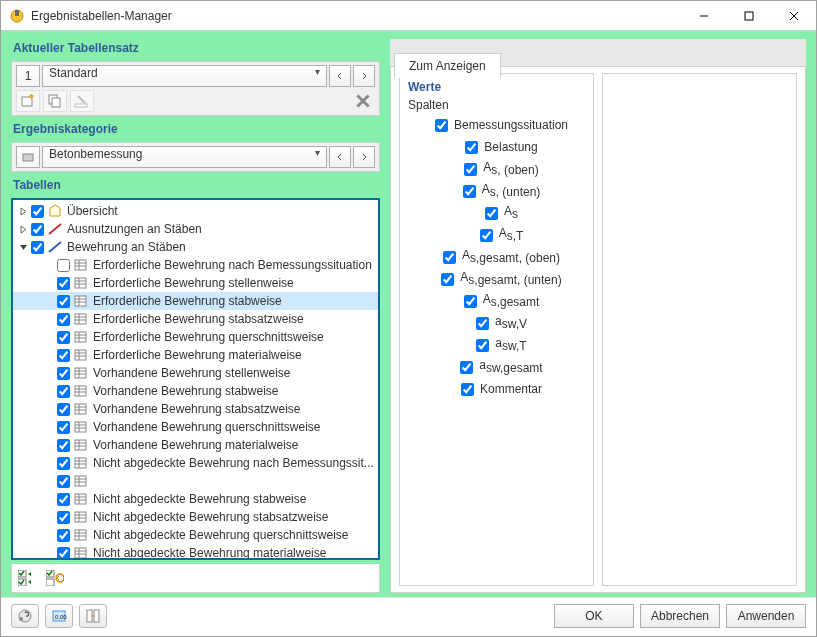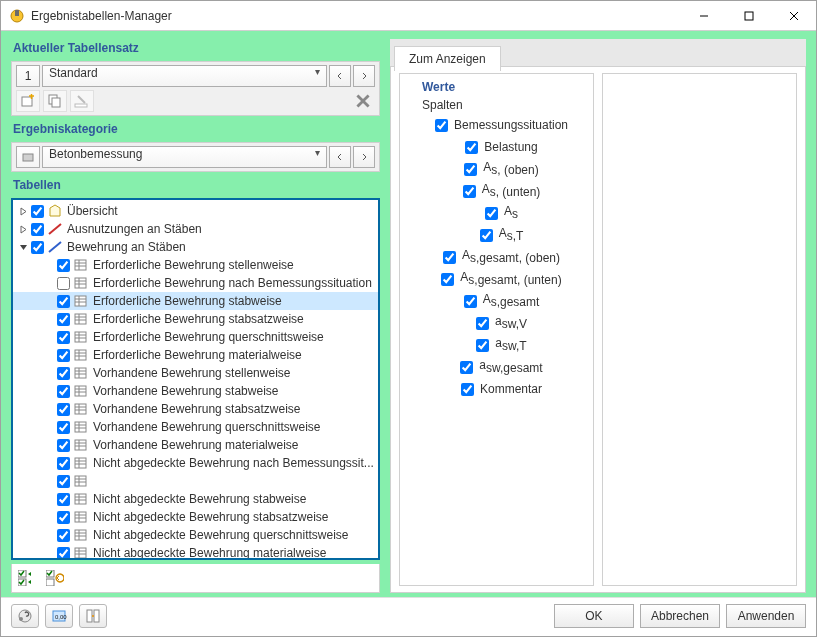--- a/index.html
+++ b/index.html
@@ -50,26 +50,26 @@
   .node-icon { width:16px; height:16px; margin-right:4px; display:flex; align-items:center; justify-content:center; }
   .node-label { font-size:12px; }
   .indent-2 { padding-left: 42px; }
 
   .tree-footer { display:flex; gap:4px; padding:3px; border:1px solid #d0d0d0; border-top:none; background:#fff; }
   .foot-btn { width:24px; height:22px; display:flex; align-items:center; justify-content:center; cursor:pointer; }
   .foot-btn svg { width:18px; height:16px; }
 
   
   .tab-strip { display:flex; border-bottom:1px solid #d0d0d0; background:#e8e8e8; }
-  .tab { padding:5px 14px; border:1px solid #d0d0d0; border-bottom:none; background:#fff; font-size:12px; margin-left:4px; margin-top:2px; position:relative; top:5px; }
+  .tab { padding:5px 14px; border:1px solid #d0d0d0; border-bottom:none; background:#fff; font-size:12px; margin-left:4px; margin-top:2px; position:relative; top:12px; }
   .tab.active { background:#fff; }
 
   .tab-body { flex:1; border:1px solid #d0d0d0; border-top:none; background:#fff; display:flex; min-height:0; }
   .values-area { flex:1; display:flex; padding:6px 8px 6px 8px; gap:8px; }
-  .values-col { width:195px; border:1px solid #d0d0d0; background:#fff; padding:4px 20px; overflow:auto; }
+  .values-col { width:195px; border:1px solid #d0d0d0; background:#fff; padding:4px 6px; overflow:auto; }
   .values-col.empty { flex:1; }
   .values-header { color:#31589c; font-weight:600; margin:2px 0 4px 2px; }
   .sub-header { font-size:12px; margin:4px 0 2px 2px; }
   .chk-row { display:flex; align-items:center; height:22px; padding-left:10px;justify-content:center; }
   .chk-row input { width:13px; height:13px; margin:0 6px 0 0; }
   .chk-label { font-size:12px; }
   .sub { font-size:12px; vertical-align: sub; }
 
   
   .button-bar { display:flex; align-items:center; padding:6px 10px 8px 10px; gap:6px; border-top:1px solid #e0e0e0; }
@@ -228,42 +228,42 @@
               </span>
               <input type="checkbox" class="chk" checked="" style="">
               <span class="node-icon">
                 <svg width="16" height="16" viewBox="0 0 16 16">
                   <line x1="2" y1="13" x2="14" y2="3" stroke="#3060cc" stroke-width="2"></line>
                 </svg>
               </span>
               <span class="node-label">Bewehrung an Stäben</span>
             </div>
             <div class="tree-row indent-2">
+              <input type="checkbox" class="chk" style="">
+              <span class="node-icon">
+                <svg width="16" height="16" viewBox="0 0 16 16">
+                  <rect x="2" y="3" width="11" height="10" fill="#fff" stroke="#888"></rect>
+                  <line x1="2" y1="6" x2="13" y2="6" stroke="#888"></line>
+                  <line x1="2" y1="9" x2="13" y2="9" stroke="#888"></line>
+                  <line x1="6" y1="3" x2="6" y2="13" stroke="#888"></line>
+                </svg>
+              </span>
+              <span class="node-label">Erforderliche Bewehrung nach Bemessungssituation</span>
+            </div>
+            <div class="tree-row indent-2">
               <input type="checkbox" class="chk" checked="" style="">
               <span class="node-icon">
                 <svg width="16" height="16" viewBox="0 0 16 16">
                   <rect x="2" y="3" width="11" height="10" fill="#fff" stroke="#888"></rect>
                   <line x1="2" y1="6" x2="13" y2="6" stroke="#888"></line>
                   <line x1="2" y1="9" x2="13" y2="9" stroke="#888"></line>
                   <line x1="6" y1="3" x2="6" y2="13" stroke="#888"></line>
                 </svg>
               </span>
               <span class="node-label">Erforderliche Bewehrung stellenweise</span>
-            </div>
-            <div class="tree-row indent-2">
-              <input type="checkbox" class="chk" style="">
-              <span class="node-icon">
-                <svg width="16" height="16" viewBox="0 0 16 16">
-                  <rect x="2" y="3" width="11" height="10" fill="#fff" stroke="#888"></rect>
-                  <line x1="2" y1="6" x2="13" y2="6" stroke="#888"></line>
-                  <line x1="2" y1="9" x2="13" y2="9" stroke="#888"></line>
-                  <line x1="6" y1="3" x2="6" y2="13" stroke="#888"></line>
-                </svg>
-              </span>
-              <span class="node-label">Erforderliche Bewehrung nach Bemessungssituation</span>
             </div>
             <div class="tree-row indent-2 selected">
               <input type="checkbox" class="chk" checked="" style="">
               <span class="node-icon">
                 <svg width="16" height="16" viewBox="0 0 16 16">
                   <rect x="2" y="3" width="11" height="10" fill="#fff" stroke="#888"></rect>
                   <line x1="2" y1="6" x2="13" y2="6" stroke="#888"></line>
                   <line x1="2" y1="9" x2="13" y2="9" stroke="#888"></line>
                   <line x1="6" y1="3" x2="6" y2="13" stroke="#888"></line>
                 </svg>

